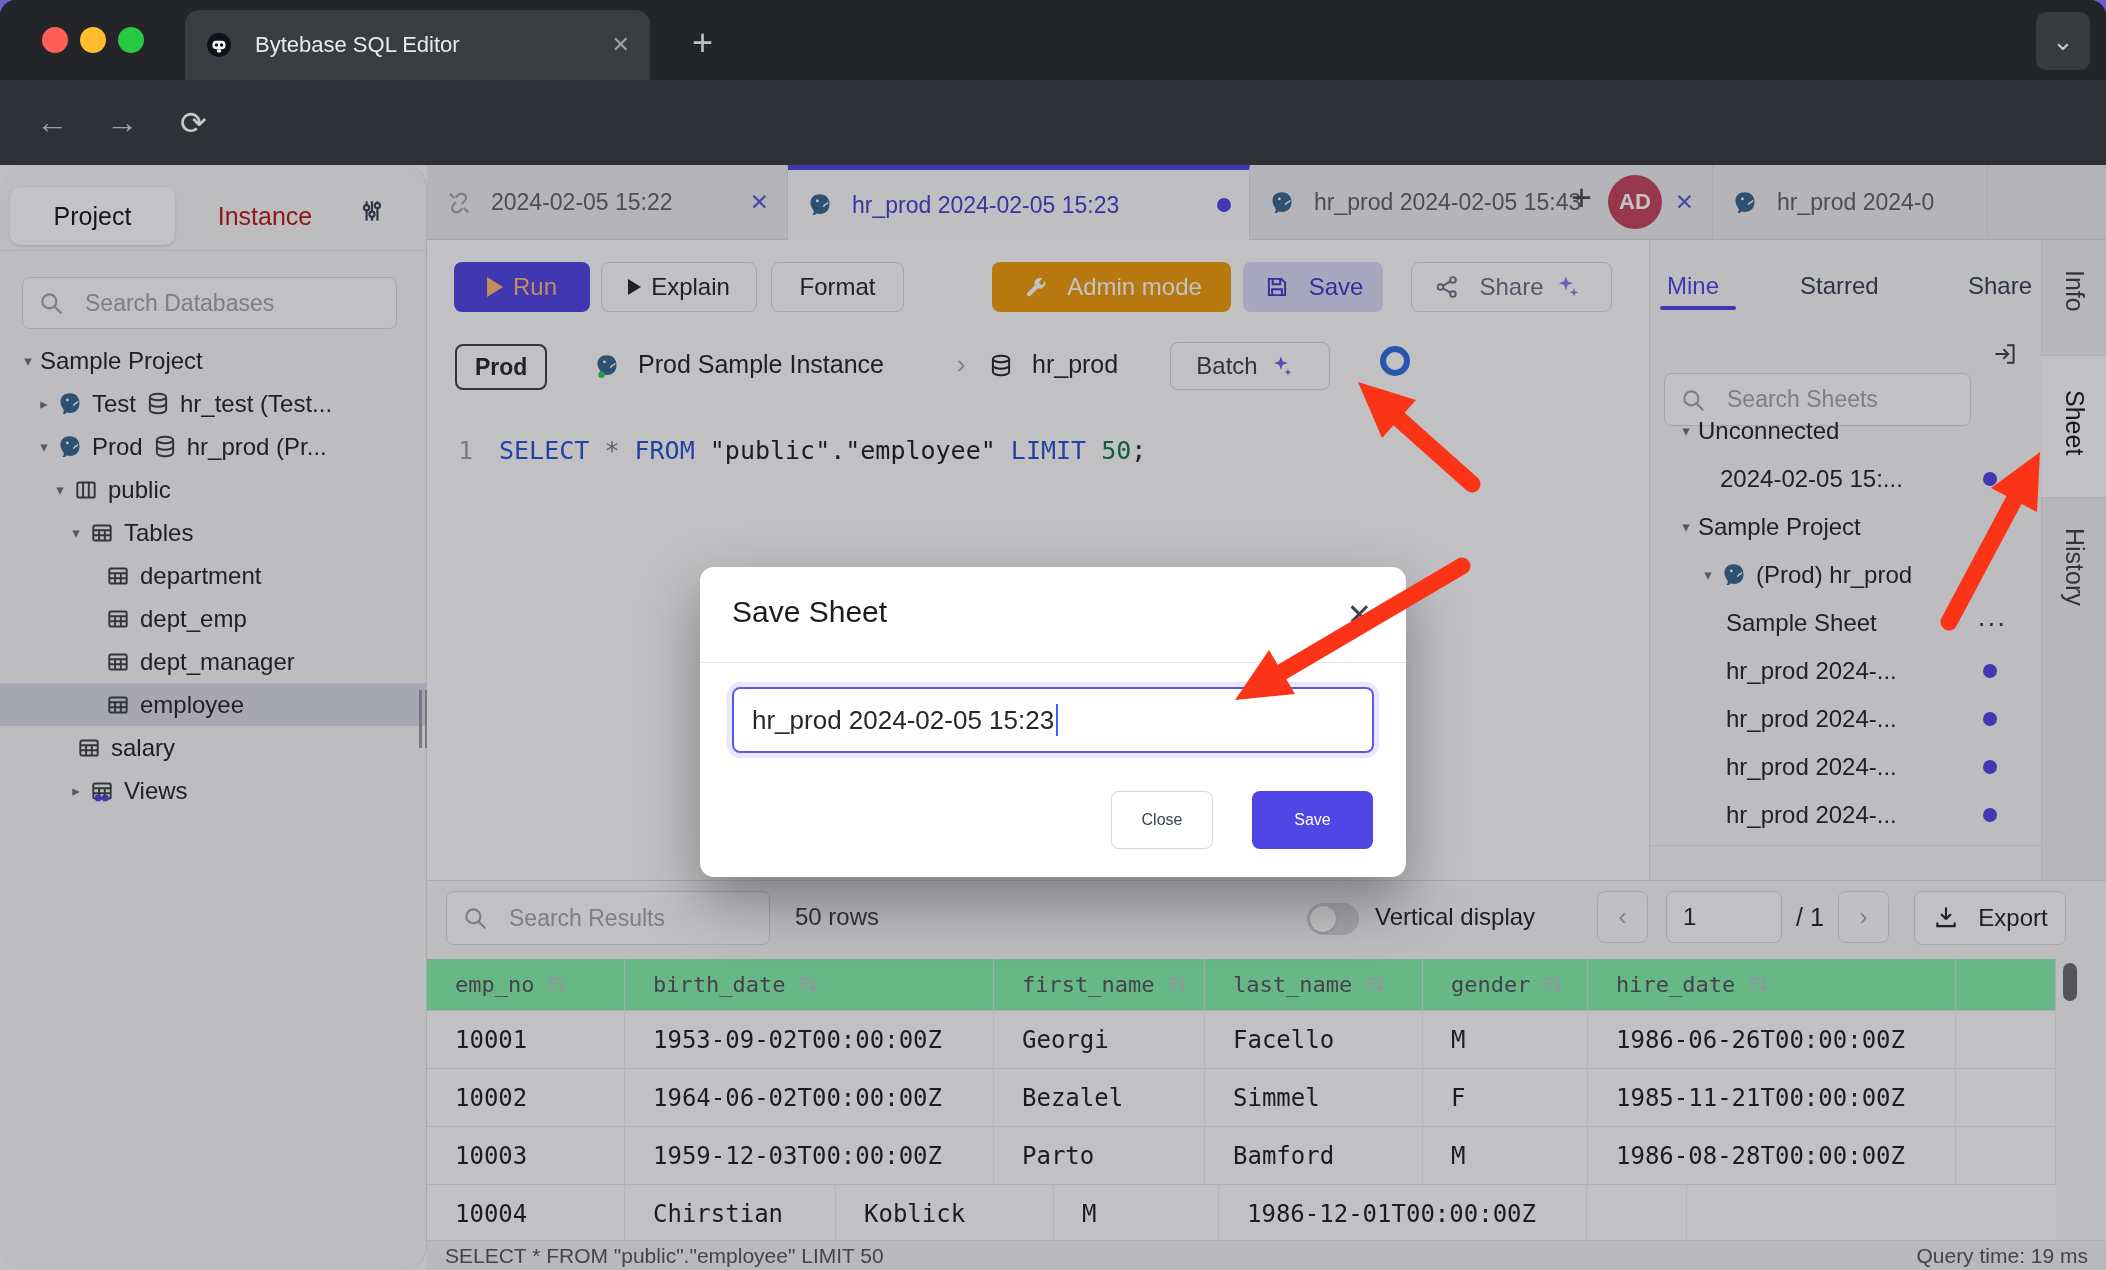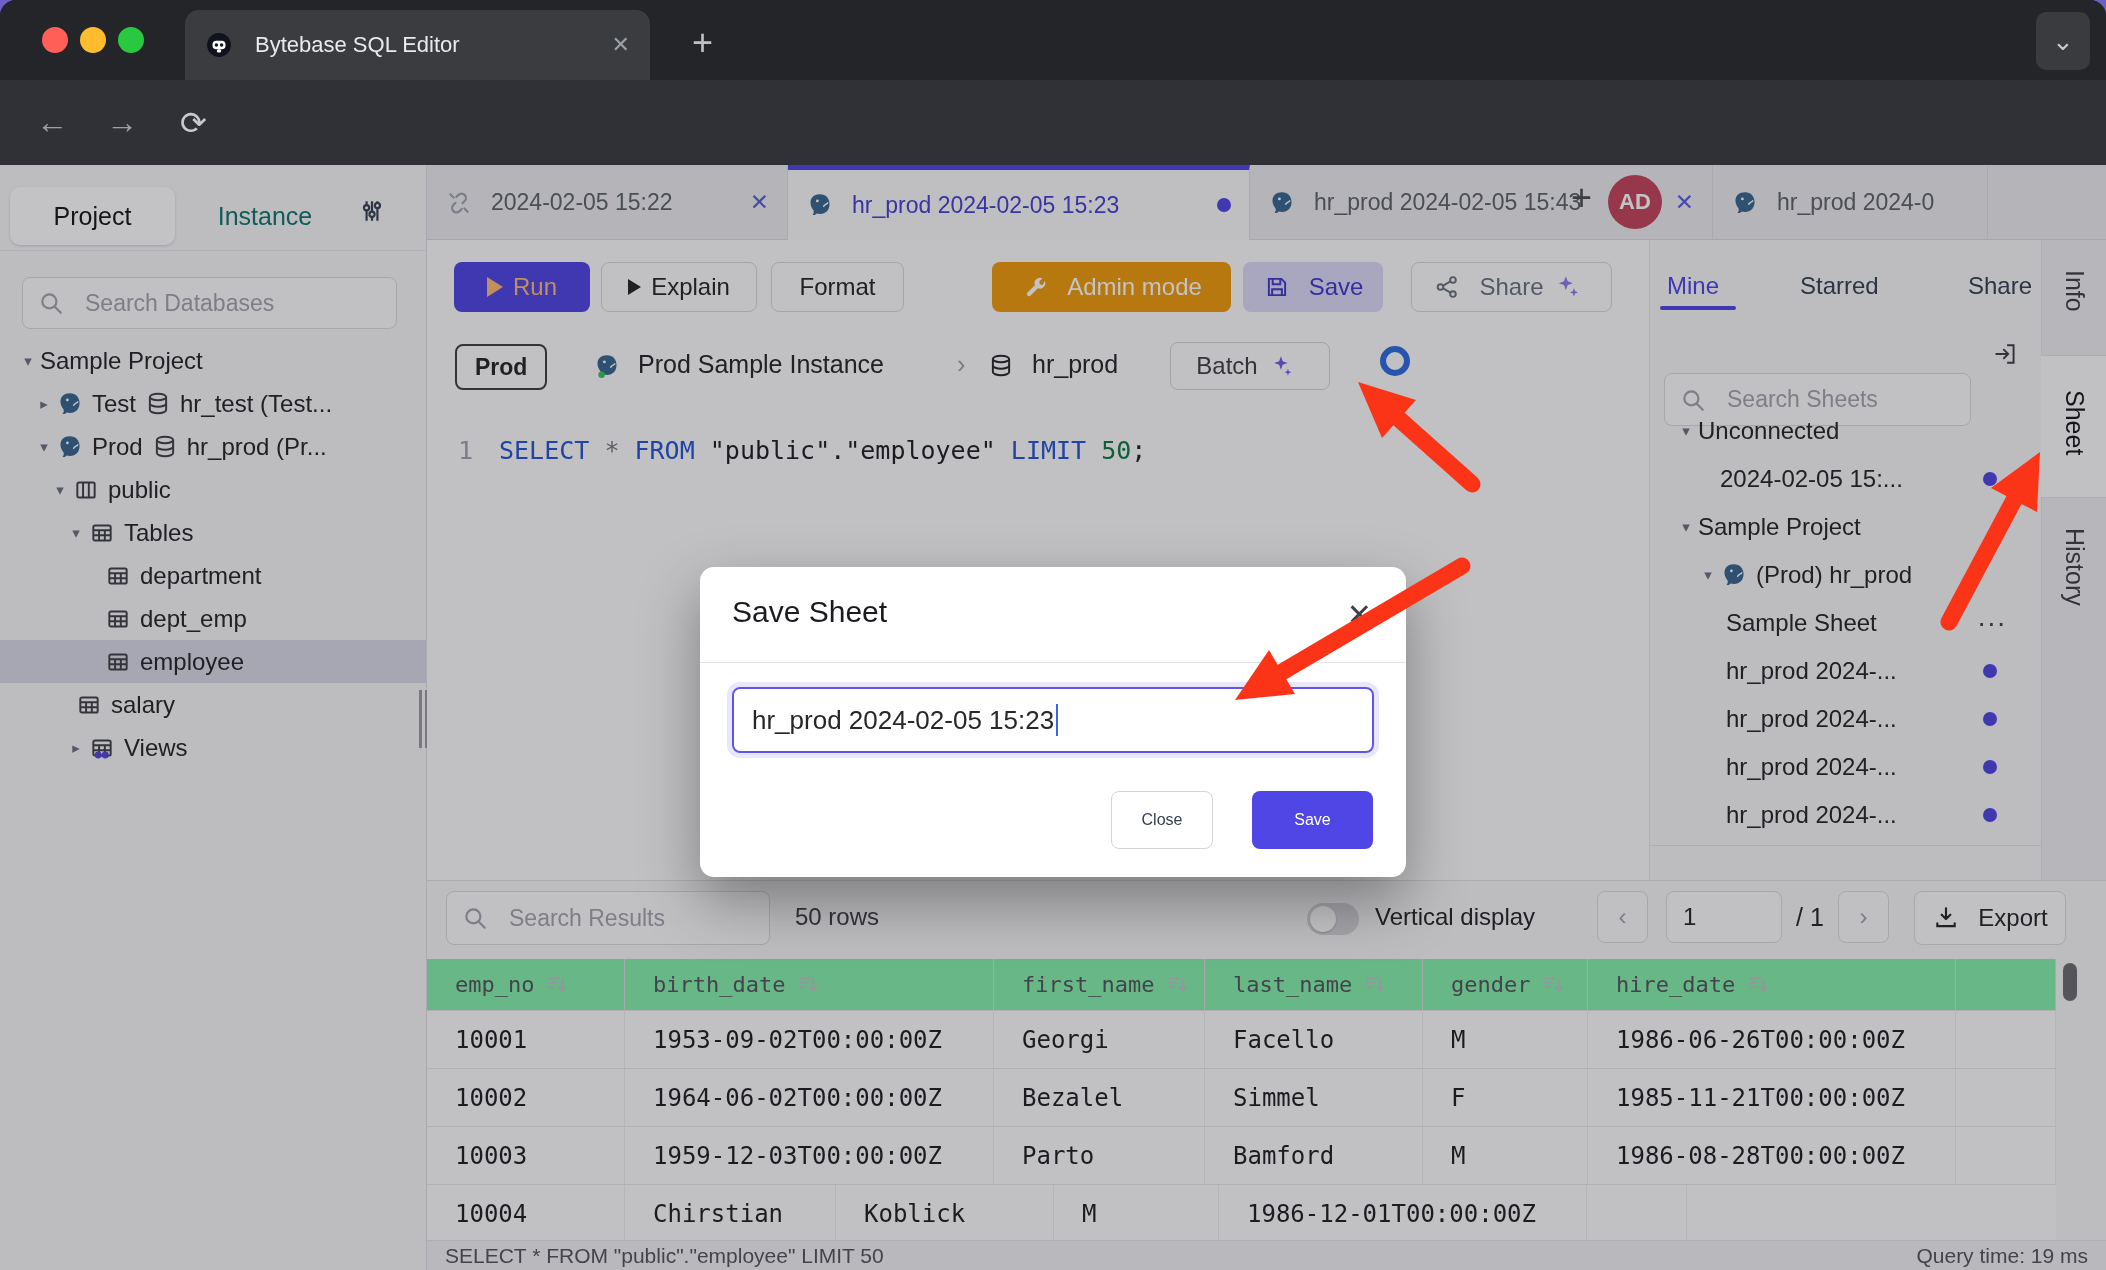--- a/index.html
+++ b/index.html
@@ -23,24 +23,24 @@
   .star{color:#9aa0a6;font-size:30px;}
   #incog{position:absolute;left:1808px;top:98px;height:60px;border-radius:30px;background:#3f4044;display:flex;align-items:center;gap:12px;padding:0 26px;color:#e8eaed;font-size:23px;}
   #kebab{position:absolute;left:2052px;top:96px;color:#c7c9cc;font-size:32px;}
   #panelbtn{position:absolute;left:1742px;top:106px;}
 
   
   #app{position:absolute;top:165px;left:0;width:2106px;height:1105px;background:#fbfbfc;}
   #app::after{content:"";position:absolute;inset:0;background:rgba(16,16,24,.25);z-index:40;pointer-events:none;}
 
   
-  #lsb{position:absolute;left:0;top:0;width:427px;height:1105px;background:#f7f7f9;border-right:1px solid #dedee3;}
+  #lsb{position:absolute;left:0;top:0;width:427px;height:1105px;background:#f7f7f9;border-right:1px solid #dedee3;border-radius:23px;}
   #lsbhead{position:absolute;left:0;top:0;width:100%;height:86px;border-bottom:1px solid #e7e7ea;}
   #segProject{position:absolute;left:10px;top:22px;width:165px;height:58px;background:#fff;border-radius:10px;box-shadow:0 1px 3px rgba(0,0,0,.15);display:flex;align-items:center;justify-content:center;font-size:25px;color:#18181b;}
-  #segInstance{position:absolute;left:190px;top:22px;width:150px;height:58px;display:flex;align-items:center;justify-content:center;font-size:25px;color:#0f766e;}
+  #segInstance{position:absolute;left:190px;top:22px;width:150px;height:58px;display:flex;align-items:center;justify-content:center;font-size:25px;color:#b91c1c;}
   #sliders{position:absolute;left:358px;top:32px;}
   .searchbox{display:flex;align-items:center;gap:12px;border:1px solid #d9d9df;border-radius:8px;background:#fdfdfe;padding:0 14px;color:#a3a3ac;font-size:23px;white-space:nowrap;overflow:hidden;}
   #lsearch{position:absolute;left:22px;top:112px;width:375px;height:52px;}
   #ltree{position:absolute;left:0;top:174px;width:100%;}
   .trow{height:43px;display:flex;align-items:center;font-size:24px;color:#27272a;white-space:nowrap;overflow:hidden;}
   .trow.sel{background:#d9dae6;}
   .caret{width:24px;font-size:15px;color:#6b7280;text-align:center;flex:none;}
   .ic{display:inline-flex;width:28px;height:28px;align-items:center;justify-content:center;flex:none;margin-right:8px;}
   .ic svg{width:26px;height:26px;}
   .lbl2{margin-left:8px;}
@@ -291,20 +291,30 @@
           </div>
           <div class="trow" style="padding-left:80px">
             <span class="caret"></span>
             <span class="ic">
               <svg viewBox="0 0 24 24" fill="none" stroke="#414149" stroke-width="1.8">
                 <rect x="4" y="5" width="16" height="14" rx="1.5"></rect>
                 <path d="M4 9.5h16M4 14h16M9.3 9.5V19M14.6 9.5V19"></path>
               </svg>
             </span>
             <span>dept_emp</span>
+          </div>
+          <div class="trow" style="padding-left:80px">
+            <span class="caret"></span>
+            <span class="ic">
+              <svg viewBox="0 0 24 24" fill="none" stroke="#414149" stroke-width="1.8">
+                <rect x="4" y="5" width="16" height="14" rx="1.5"></rect>
+                <path d="M4 9.5h16M4 14h16M9.3 9.5V19M14.6 9.5V19"></path>
+              </svg>
+            </span>
+            <span>dept_manager</span>
           </div>
           <div class="trow sel" style="padding-left:80px">
             <span class="caret"></span>
             <span class="ic">
               <svg viewBox="0 0 24 24" fill="none" stroke="#414149" stroke-width="1.8">
                 <rect x="4" y="5" width="16" height="14" rx="1.5"></rect>
                 <path d="M4 9.5h16M4 14h16M9.3 9.5V19M14.6 9.5V19"></path>
               </svg>
             </span>
             <span>employee</span>

